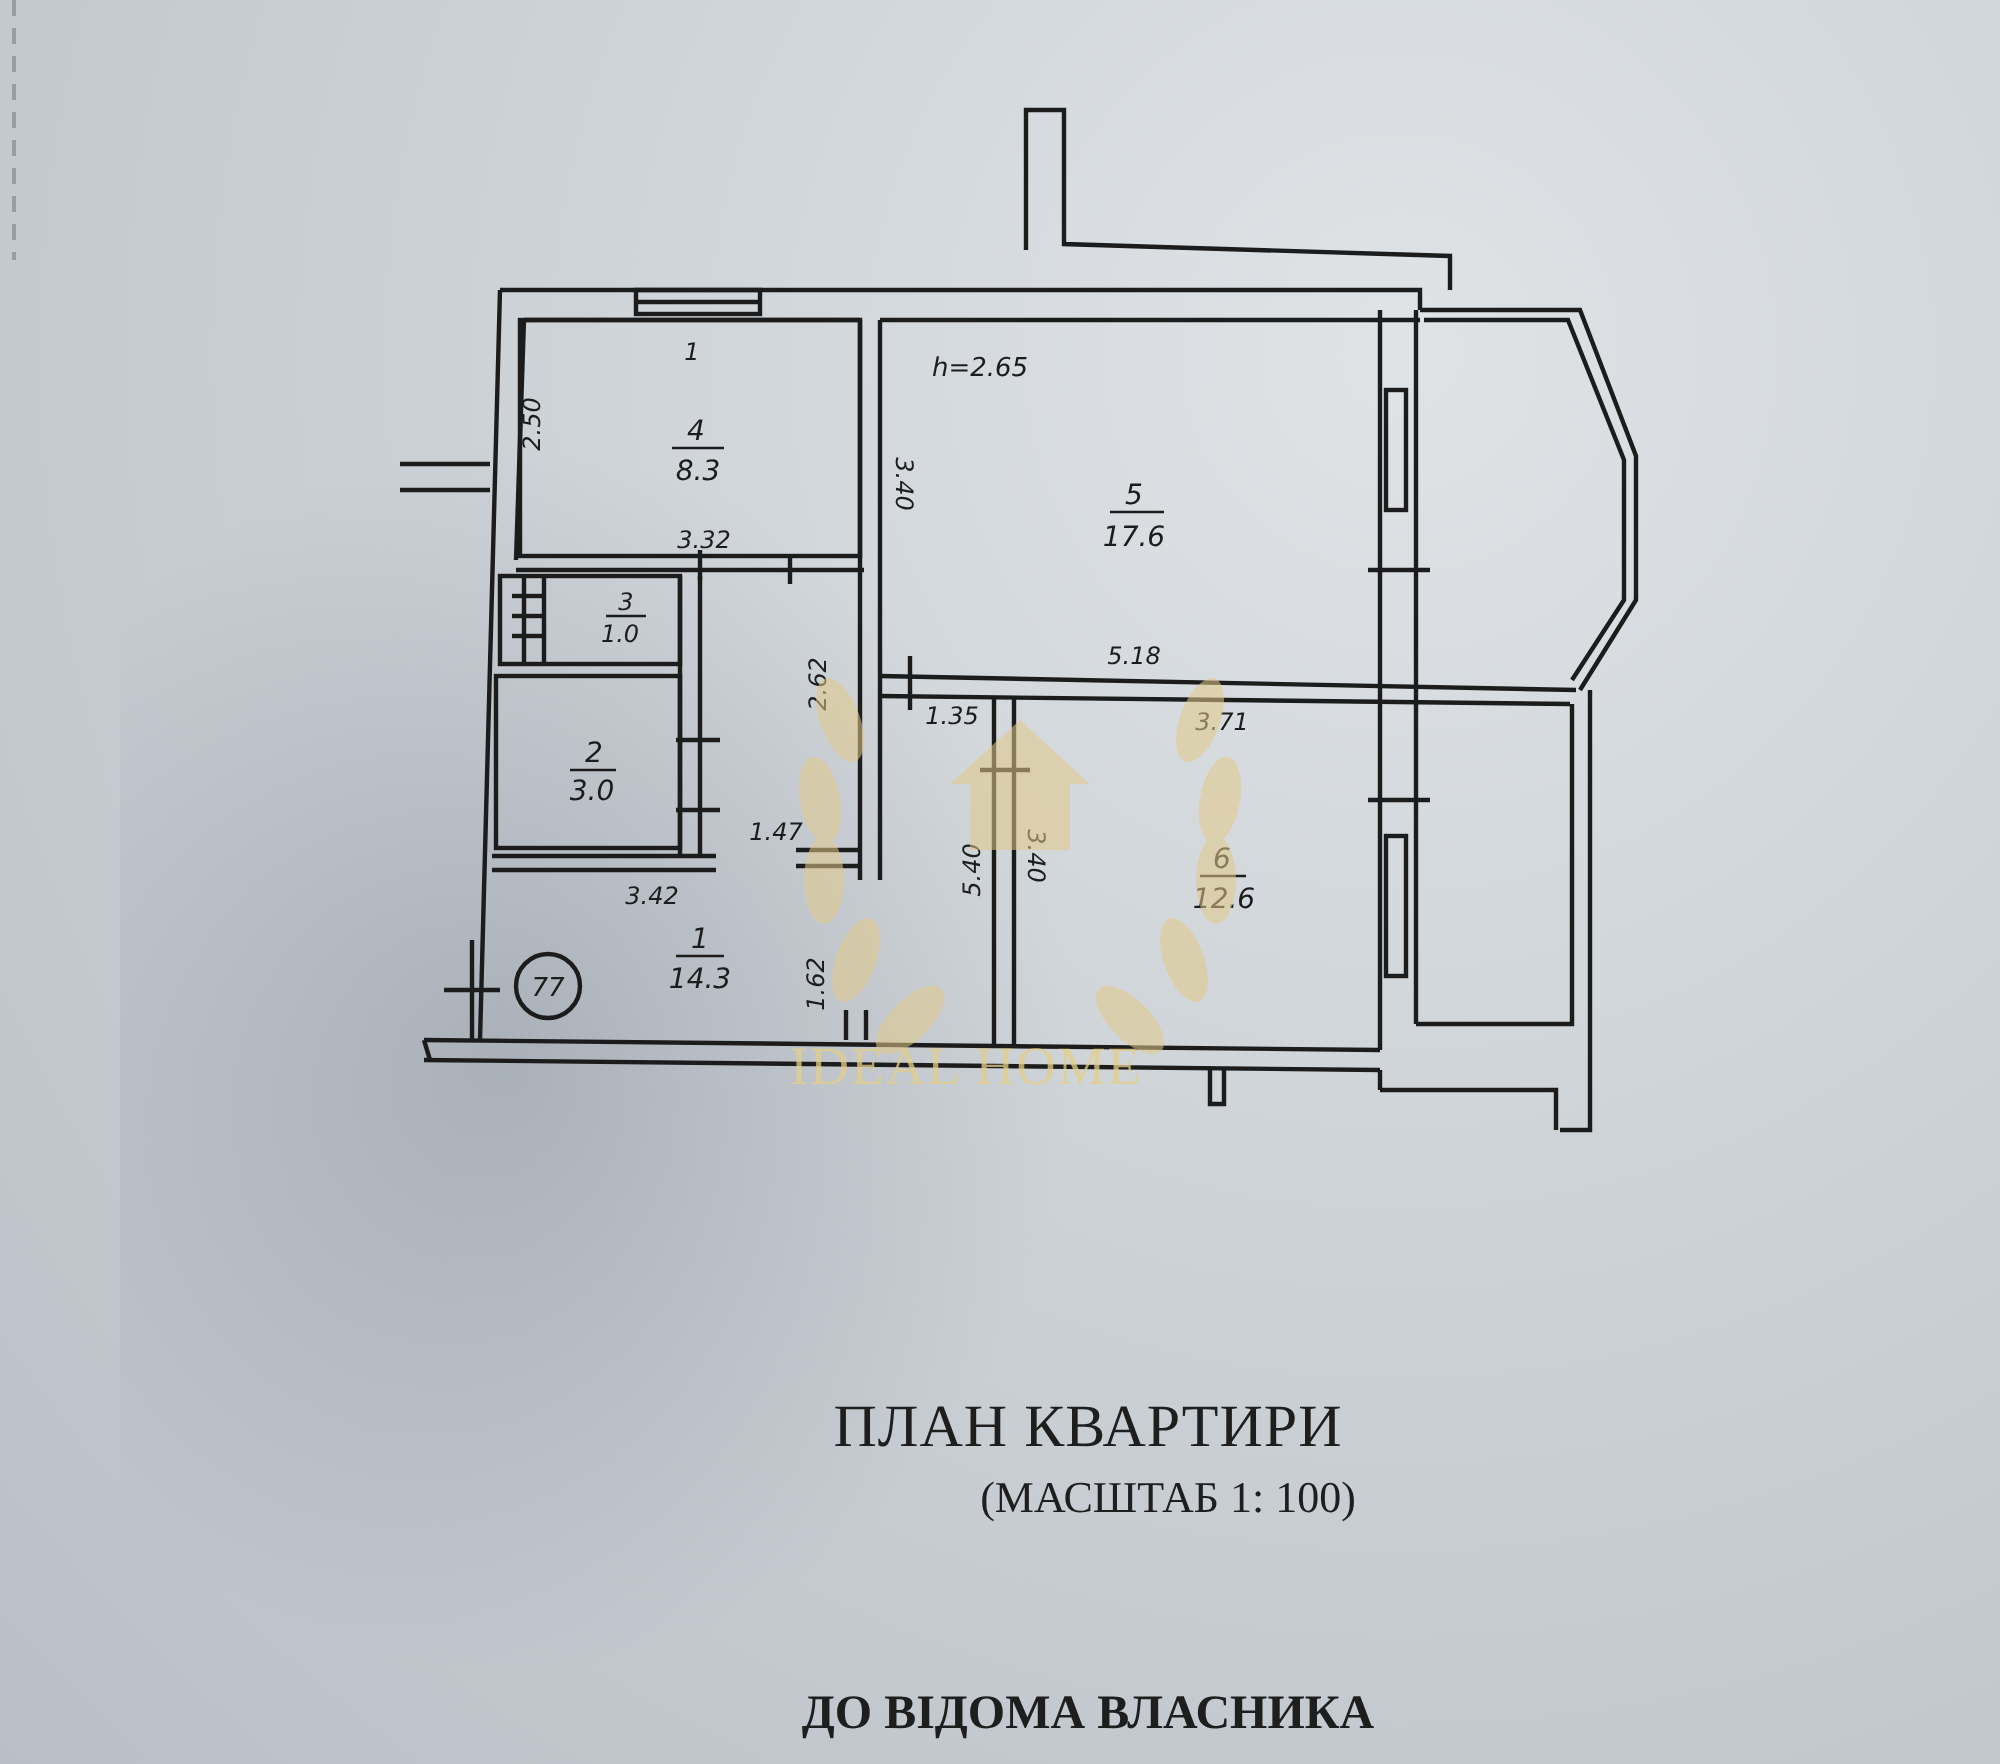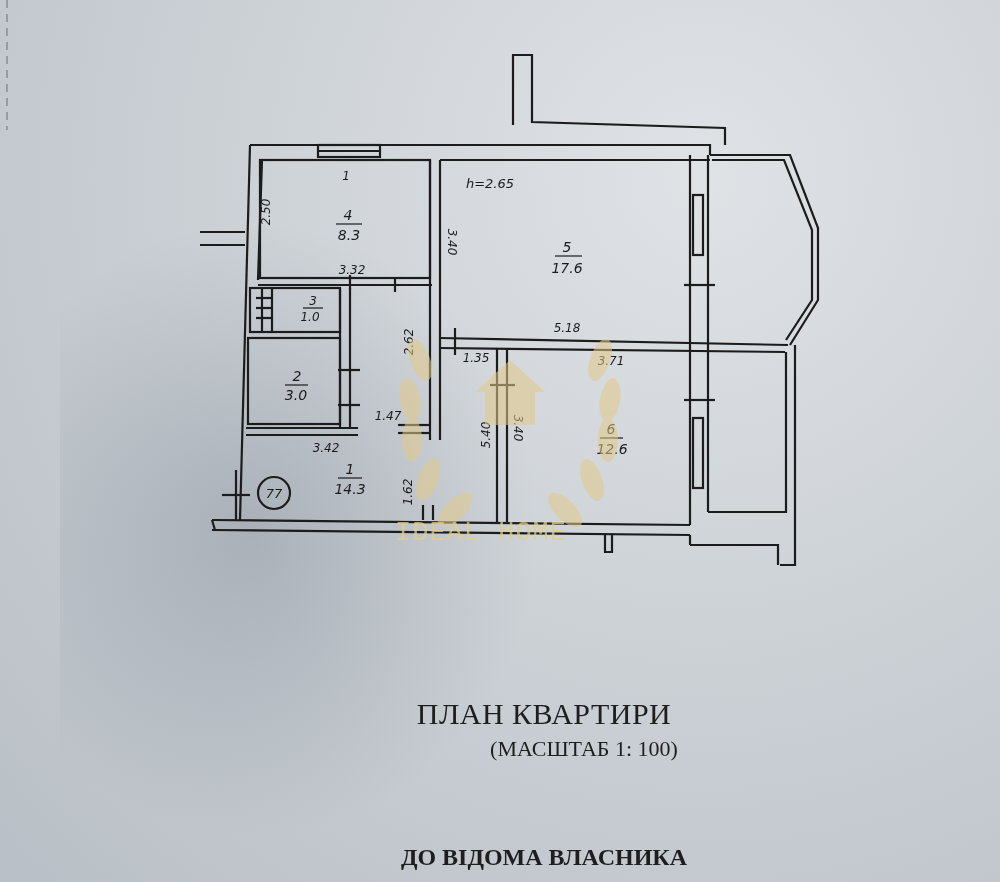--- a/index.html
+++ b/index.html
@@ -27,21 +27,21 @@
     position: absolute; left: 0; width: 1000px; text-align: center; color: #1e1e1e; padding-left: 44px;
   }
   .title-main { top: 697px; font-size: 30px; letter-spacing: 0.5px; }
   .title-sub { top: 736px; font-size: 22px; margin-left: 40px; }
   .title-owner { top: 844px; font-size: 24px; font-weight: bold; font-family: Liberation Serif, serif; }
   .watermark {
     position: absolute; left: 380px; top: 300px; width: 260px; height: 260px; opacity: 0.55;
   }
   .wm-text {
     position: absolute; left: 395px; top: 518px; font-size: 27px; color: #e4cf86;
-    letter-spacing: 1px; opacity: 0.75; font-family: Liberation Mono, monospace;
+    letter-spacing: 1px; opacity: 0.75; font-family: Liberation Serif, serif;
   }
 </style>
 </head>
 <body>
 
 <div class="paper"></div>
 <div class="shadow"></div>
 <div class="edge-line"></div>
 
 <svg class="plan" width="1000" height="882">

